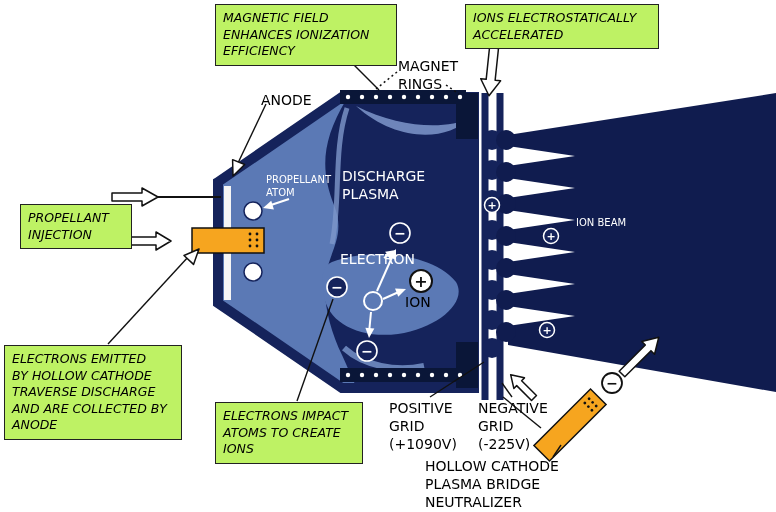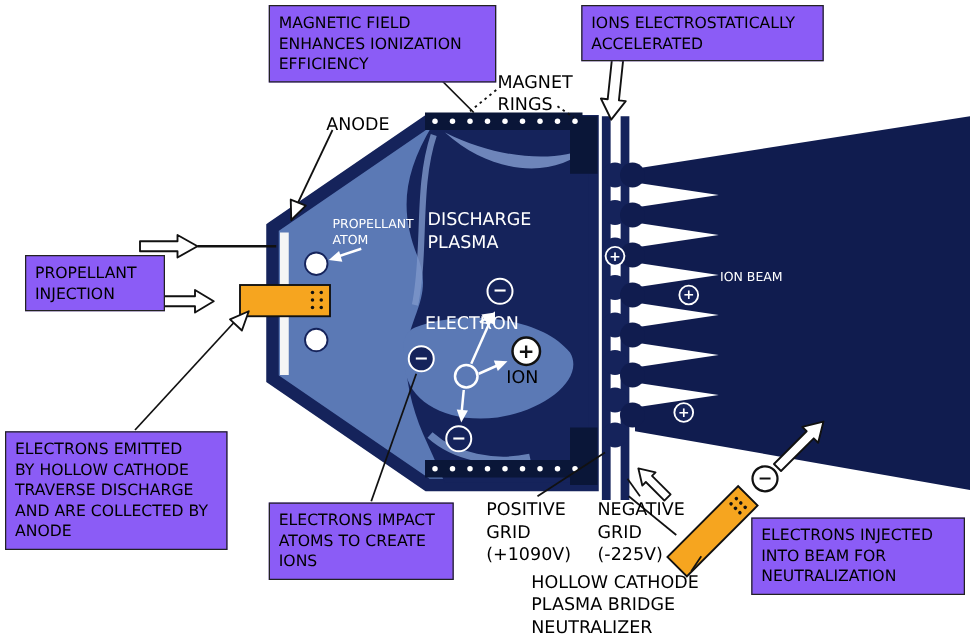--- a/index.html
+++ b/index.html
@@ -1,20 +1,20 @@
 <!DOCTYPE html>
 <html><head>
 <meta charset="utf-8">
 <style>
   html,body{margin:0;padding:0;background:#fff;}
   #stage{position:relative;width:776px;height:512px;background:#fff;overflow:hidden;
          font-family:"DejaVu Sans","Liberation Sans",sans-serif;}
   #stage svg{position:absolute;left:0;top:0;}
-  .callout{position:absolute;background:#8b5cf6;border:1px solid #222;padding:5px 7px;
-           font-size:12.5px;line-height:1.32;color:#000;white-space:pre-line;}
+  .callout{position:absolute;background:#bef264;border:1px solid #222;padding:5px 7px;
+           font-size:12.5px;line-height:1.32;color:#000;white-space:pre-line;font-style:italic;}
   .lbl{position:absolute;font-size:14px;line-height:1.3;color:#000;white-space:pre-line;}
   .lbl.white{color:#fff;}
   .lbl.small{font-size:10px;line-height:1.25;}
   .lbl.beam{font-size:10px;}
   .sym{font-family:"DejaVu Sans","Liberation Sans",sans-serif;font-weight:bold;
        text-anchor:middle;dominant-baseline:central;}
   .hollow{fill:#fff;stroke:#111;stroke-width:1.5;stroke-linejoin:round;}
   .leader{stroke:#111;stroke-width:1.4;fill:none;}
   .dotlead{stroke:#111;stroke-width:1.5;fill:none;stroke-dasharray:2 3;}
   .wline{stroke:#fff;stroke-width:2;fill:none;}
@@ -228,23 +228,20 @@
 <div class="callout" style="left:20px;top:204px;width:96px;">PROPELLANT
 INJECTION</div>
 <div class="callout" style="left:4px;top:345px;width:162px;">ELECTRONS EMITTED
 BY HOLLOW CATHODE
 TRAVERSE DISCHARGE
 AND ARE COLLECTED BY
 ANODE</div>
 <div class="callout" style="left:215px;top:402px;width:132px;">ELECTRONS IMPACT
 ATOMS TO CREATE
 IONS</div>
-<div class="callout" style="left:601px;top:414px;width:155px;">ELECTRONS INJECTED
-INTO BEAM FOR
-NEUTRALIZATION</div>
 
 <div class="lbl" style="left:398px;top:57px;">MAGNET
 RINGS</div>
 <div class="lbl" style="left:261px;top:91px;">ANODE</div>
 <div class="lbl white" style="left:342px;top:167px;">DISCHARGE
 PLASMA</div>
 <div class="lbl white small" style="left:266px;top:174px;">PROPELLANT
 ATOM</div>
 <div class="lbl white" style="left:316px;top:250px;margin-left:24px;">ELECTRON</div>
 <div class="lbl" style="left:405px;top:293px;">ION</div>

